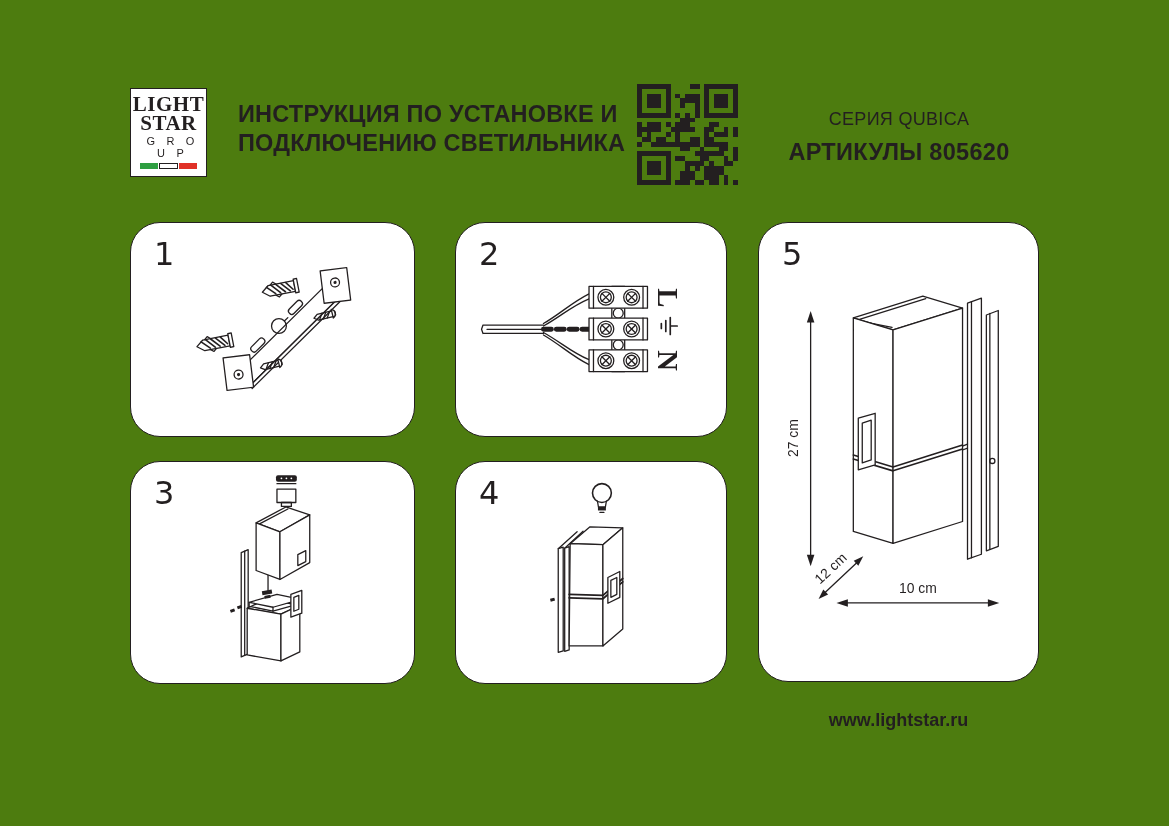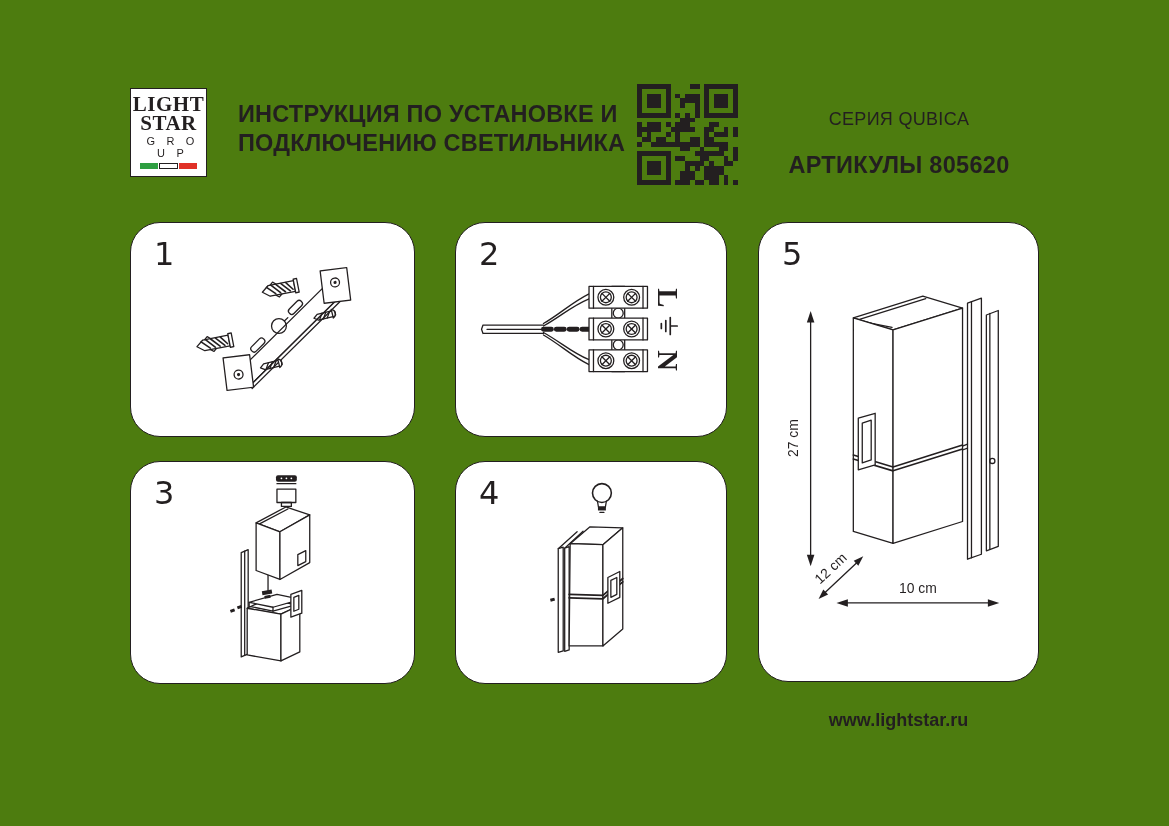--- a/index.html
+++ b/index.html
@@ -11,21 +11,21 @@
   .logo-main{font-family:"Liberation Serif",serif;font-weight:bold;font-size:21px;line-height:19px;letter-spacing:.5px;}
   .logo-group{font-size:11px;letter-spacing:4.2px;margin-top:2px;margin-left:8px;color:#231f20;}
   .flag{display:flex;width:57px;height:6px;margin:4px auto 0;gap:1px;}
   .flag span{flex:1;}
   .flag .mid{border:1px solid #231f20;box-sizing:border-box;}
   .title{position:absolute;left:238px;top:100px;font-size:23.5px;font-weight:bold;line-height:29px;letter-spacing:.2px;}
   .qr{position:absolute;left:637px;top:84px;width:101px;height:101px;}
   .qr svg{width:100%;height:100%;display:block;}
   .series{position:absolute;left:758px;top:109px;width:282px;text-align:center;}
   .series .s1{font-size:18px;font-weight:normal;letter-spacing:.3px;}
-  .series .s2{font-size:23.5px;font-weight:bold;margin-top:22px;letter-spacing:.3px;}
+  .series .s2{font-size:23.5px;font-weight:bold;margin-top:9px;letter-spacing:.3px;}
   
   .panel{position:absolute;border:1.4px solid #231f20;border-radius:30px;background:#fff;box-sizing:border-box;}
   #p1{left:130px;top:222px;width:285px;height:215px;}
   #p2{left:455px;top:222px;width:272px;height:215px;}
   #p3{left:130px;top:461px;width:285px;height:223px;}
   #p4{left:455px;top:461px;width:272px;height:223px;}
   #p5{left:758px;top:222px;width:281px;height:460px;}
   .step-num{position:absolute;left:23px;top:12px;font-size:32px;font-family:"DejaVu Sans",sans-serif;color:#231f20;}
   .panel svg.art{position:absolute;left:0;top:0;width:100%;height:100%;}
   .footer{position:absolute;left:758px;top:710px;width:281px;text-align:center;font-size:18px;font-weight:bold;}

